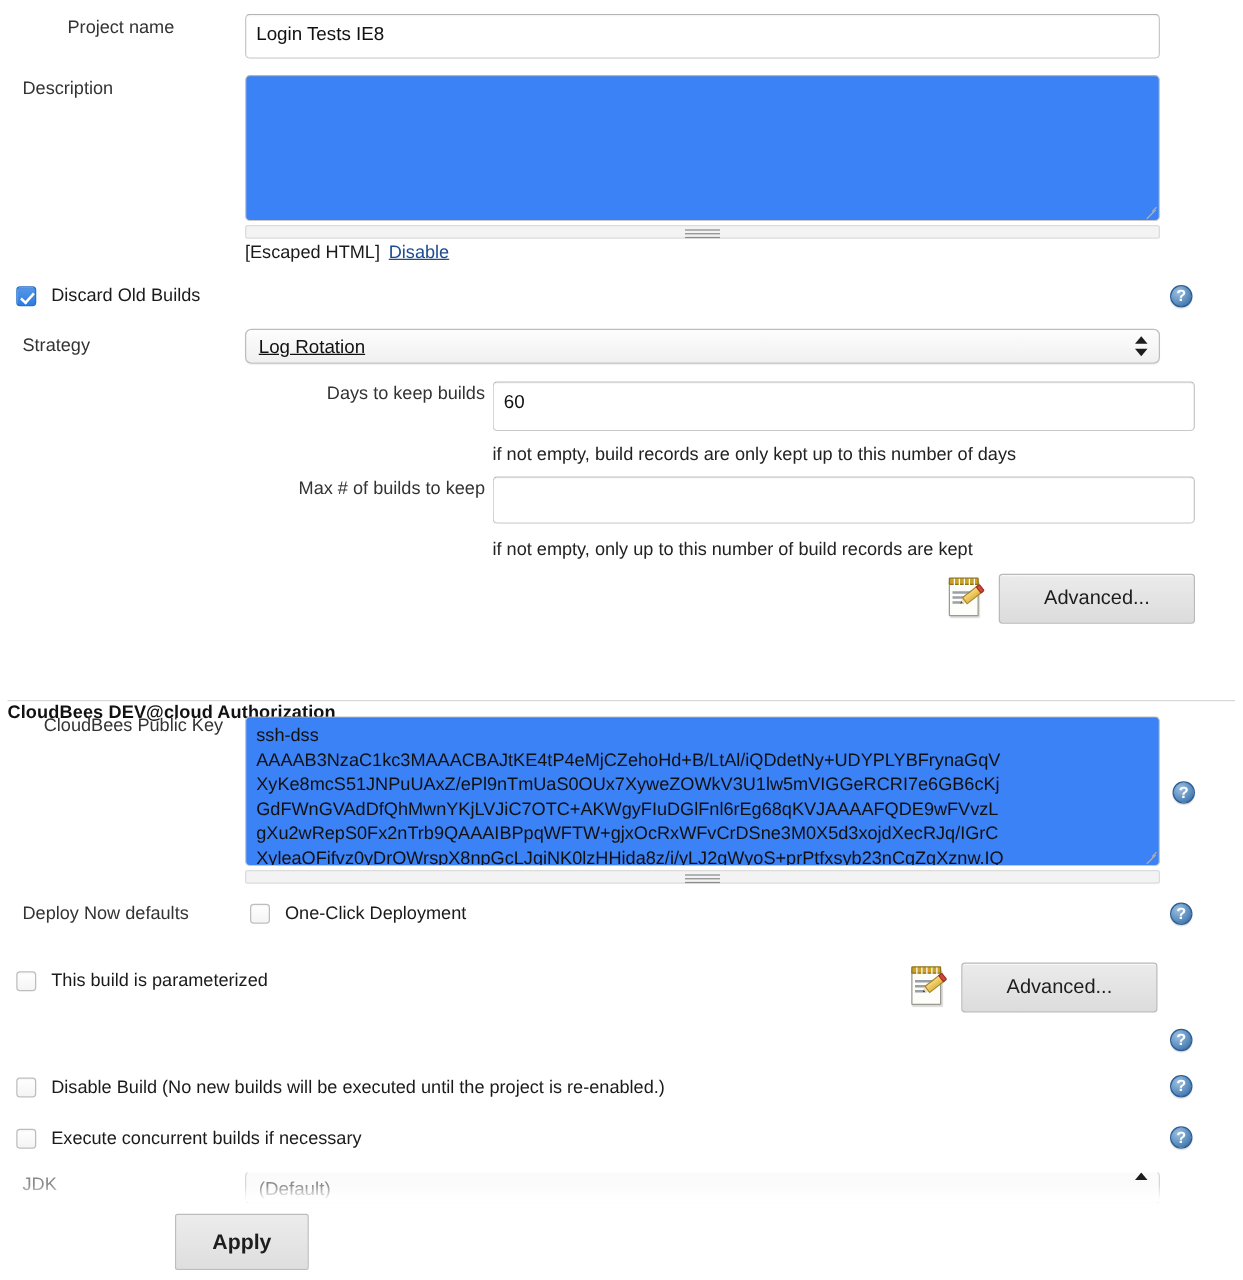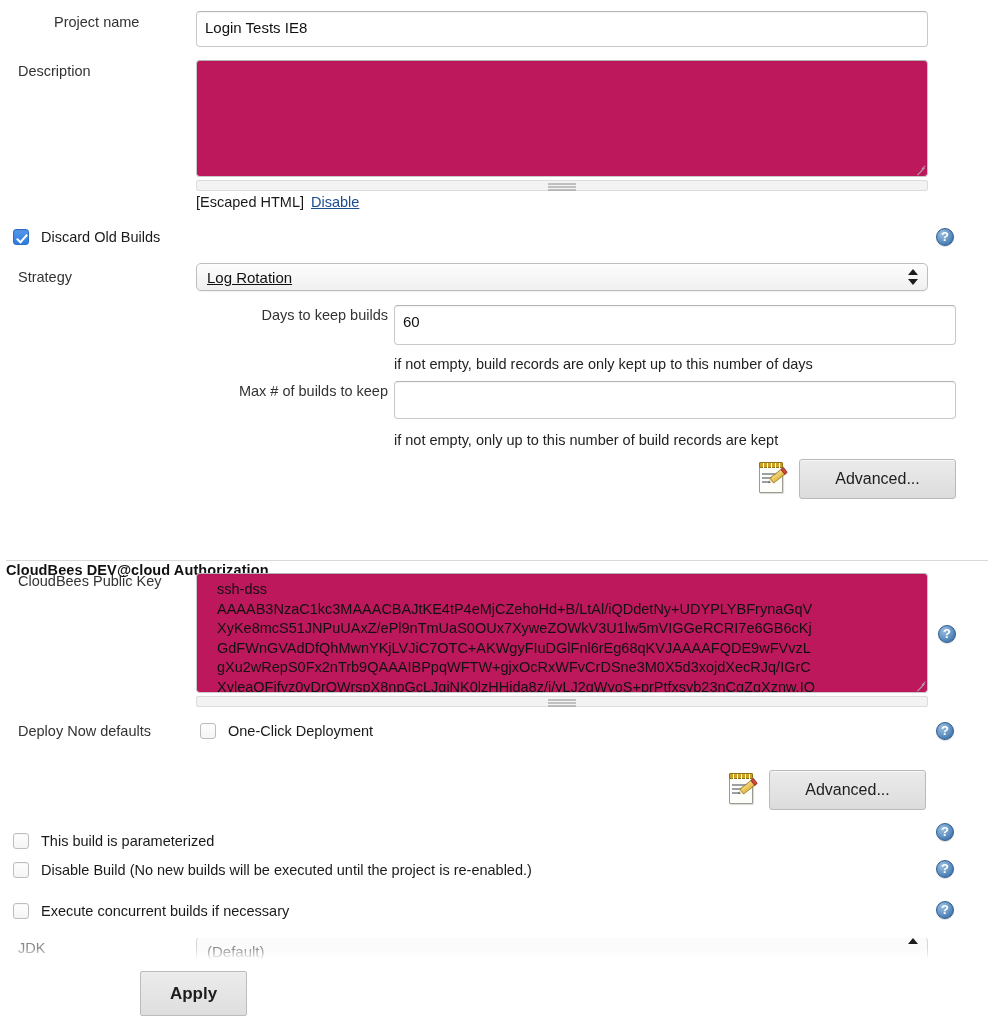--- a/index.html
+++ b/index.html
@@ -32,30 +32,30 @@
     border-radius: 4px;
     box-shadow: inset 0 1px 1px rgba(0,0,0,0.045);
     font-family: "Liberation Sans", sans-serif;
     font-size: 15px;
     color: #111;
     padding: 6px 8px;
     line-height: 20px;
     outline: none;
   }
   .textarea {
-    background: #be185d;
+    background: #3b82f6;
     border: 1px solid #c9c9c9;
     border-top-color: #b4b4b4;
     border-radius: 4px;
     box-shadow: inset 0 1px 1px rgba(0,0,0,0.045);
     font-family: "Liberation Sans", sans-serif;
     font-size: 14.5px;
     line-height: 19.6px;
     color: #111;
-    padding: 6px 20px;
+    padding: 6px 8px;
     resize: none;
     overflow: hidden;
     outline: none;
     white-space: pre;
   }
   .resize-grip {
     position: absolute;
     right: 2px; bottom: 2px;
     width: 12px; height: 12px;
     pointer-events: none;
@@ -381,21 +381,21 @@
         <i class="nib"></i>
         <i class="body"></i>
         <i class="eraser"></i>
       </div>
   </div>
   <div class="btn-advanced" style="position:absolute; left:799px; top:459px; width:157px; height:40px;">Advanced...</div>
 
   <div class="section-head" style="position:absolute; left:6px; top:562px;">CloudBees DEV@cloud Authorization</div>
   <div class="rule" style="left:6px; top:560px; width:982px;"></div>
 
-  <div class="label" style="position:absolute; left:18px; top:572px; width:176px;">CloudBees Public Key</div>
+  <div class="label" style="position:absolute; left:35px; top:572px; width:176px;">CloudBees Public Key</div>
   <div style="position:absolute; left:196px; top:573px; width:732px; height:120px;">
     <div class="textarea" style="width:732px; height:120px;"><span id="pubkey">ssh-dss
 AAAAB3NzaC1kc3MAAACBAJtKE4tP4eMjCZehoHd+B/LtAl/iQDdetNy+UDYPLYBFrynaGqV
 XyKe8mcS51JNPuUAxZ/ePl9nTmUaS0OUx7XyweZOWkV3U1lw5mVIGGeRCRI7e6GB6cKj
 GdFWnGVAdDfQhMwnYKjLVJiC7OTC+AKWgyFIuDGlFnl6rEg68qKVJAAAAFQDE9wFVvzL
 gXu2wRepS0Fx2nTrb9QAAAIBPpqWFTW+gjxOcRxWFvCrDSne3M0X5d3xojdXecRJq/IGrC
 XyleaOFifvz0yDrOWrspX8npGcLJgiNK0lzHHida8z/i/yLJ2gWyoS+prPtfxsyb23nCgZgXznw.IQ</span></div>
     <div class="resize-grip"></div>
   </div>
   <div class="hscroll" style="left:196px; top:696px; width:732px; height:11px;">
@@ -428,21 +428,21 @@
     <div class="line" style="top:20px; width:9px;"></div>
     <div class="pencil">
         <i class="tip"></i>
         <i class="nib"></i>
         <i class="body"></i>
         <i class="eraser"></i>
       </div>
   </div>
   <div class="btn-advanced" style="position:absolute; left:769px; top:770px; width:157px; height:40px;">Advanced...</div>
 
-  <div style="position:absolute; left:13px; top:832px; display:flex; align-items:center; gap:12px;justify-content:space-between;">
+  <div style="position:absolute; left:13px; top:776px; display:flex; align-items:center; gap:12px;justify-content:space-between;">
     <div class="cb"></div>
     <div class="cb-label">This build is parameterized</div>
   </div>
   <div class="help" style="position:absolute; left:936px; top:823px;"></div>
 
   <div style="position:absolute; left:13px; top:861px; display:flex; align-items:center; gap:12px;">
     <div class="cb"></div>
     <div class="cb-label">Disable Build (No new builds will be executed until the project is re-enabled.)</div>
   </div>
   <div class="help" style="position:absolute; left:936px; top:860px;"></div>

